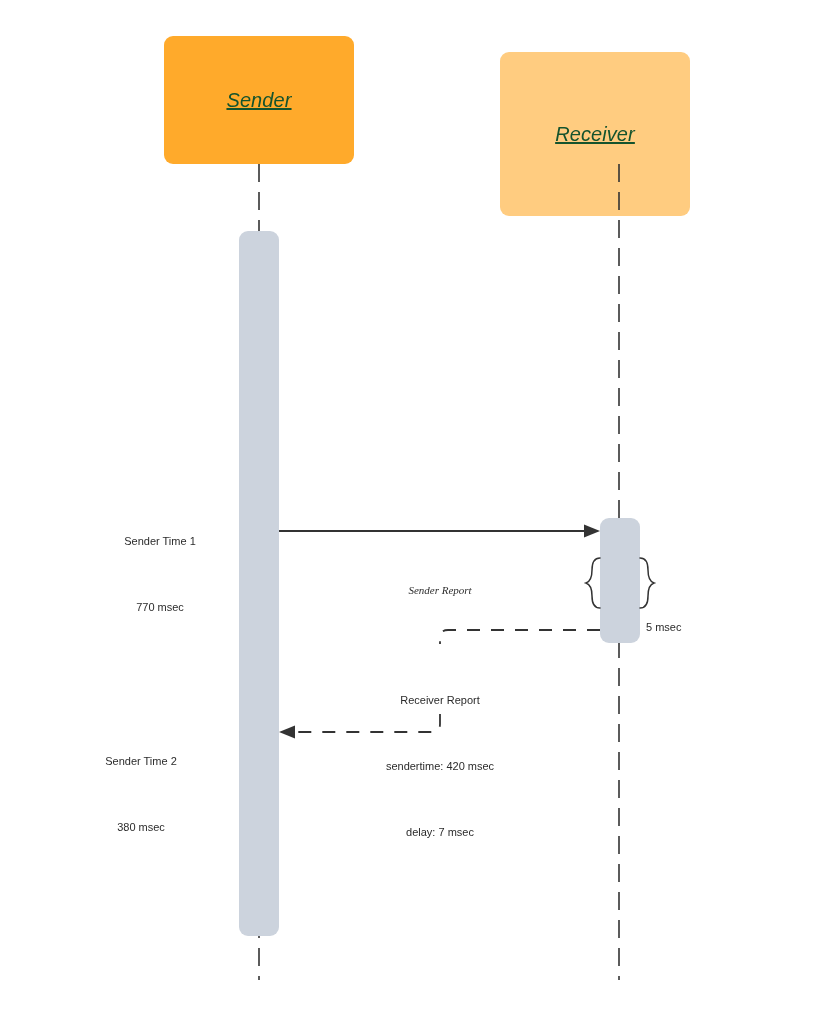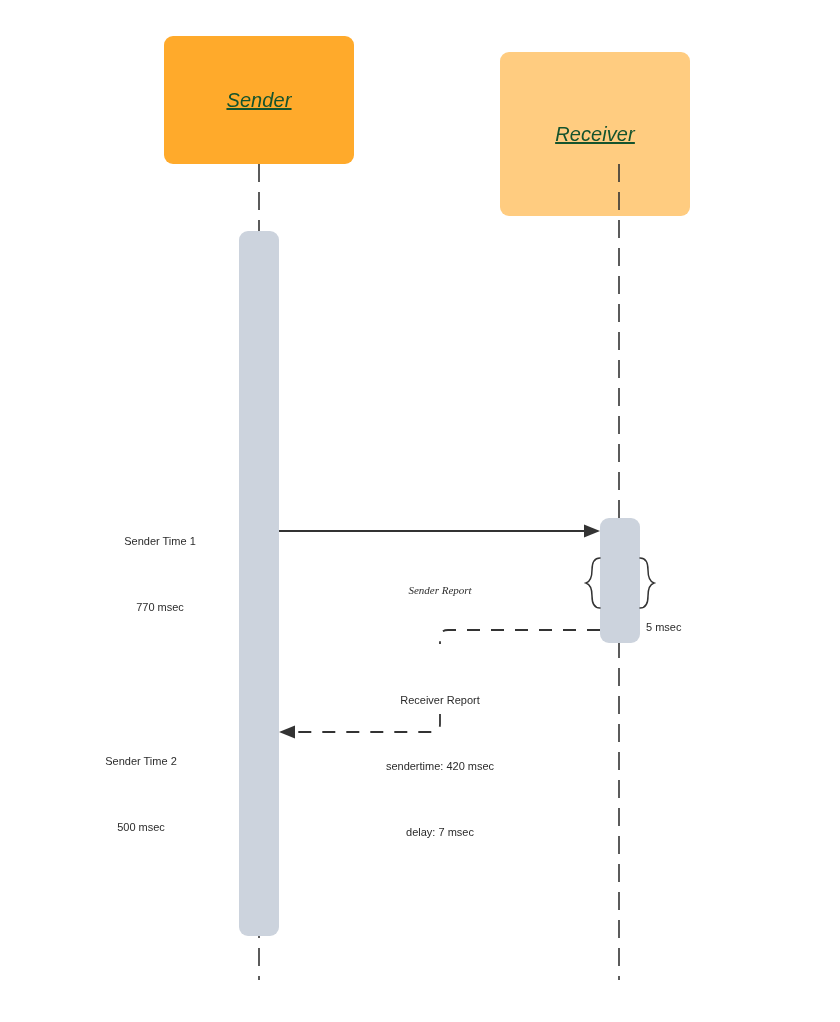--- a/index.html
+++ b/index.html
@@ -107,20 +107,20 @@
     <div>delay: 7 msec</div>
   </div>
 
   <div class="txt" style="left:60px; top:486px; width:200px;">
     <div>Sender Time 1</div>
     <div>770 msec</div>
   </div>
 
   <div class="txt" style="left:41px; top:706px; width:200px;">
     <div>Sender Time 2</div>
-    <div>500 msec</div>
+    <div>380 msec</div>
   </div>
 
   <div class="txt" style="left:646px; top:572px; width:120px; text-align:left;">
     <div>5 msec</div>
   </div>
 
 </div>
 
 </body></html>

